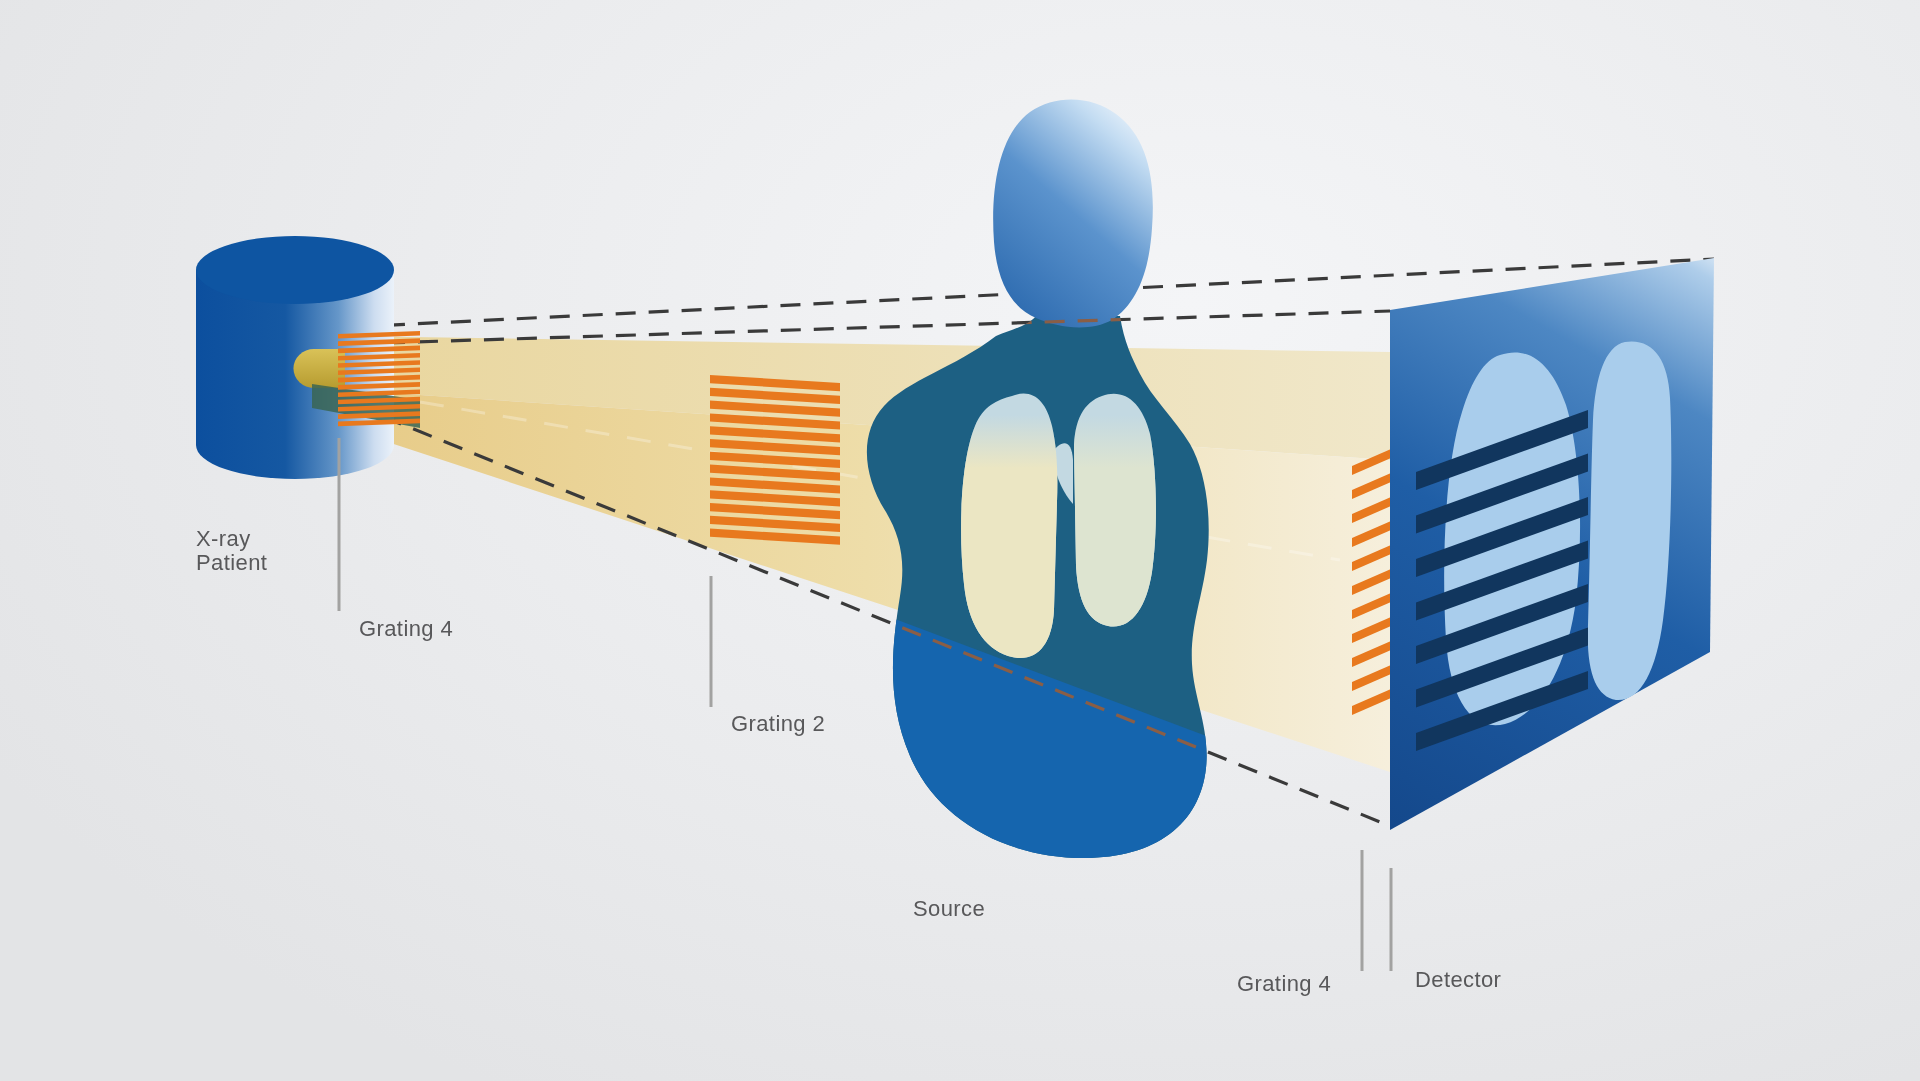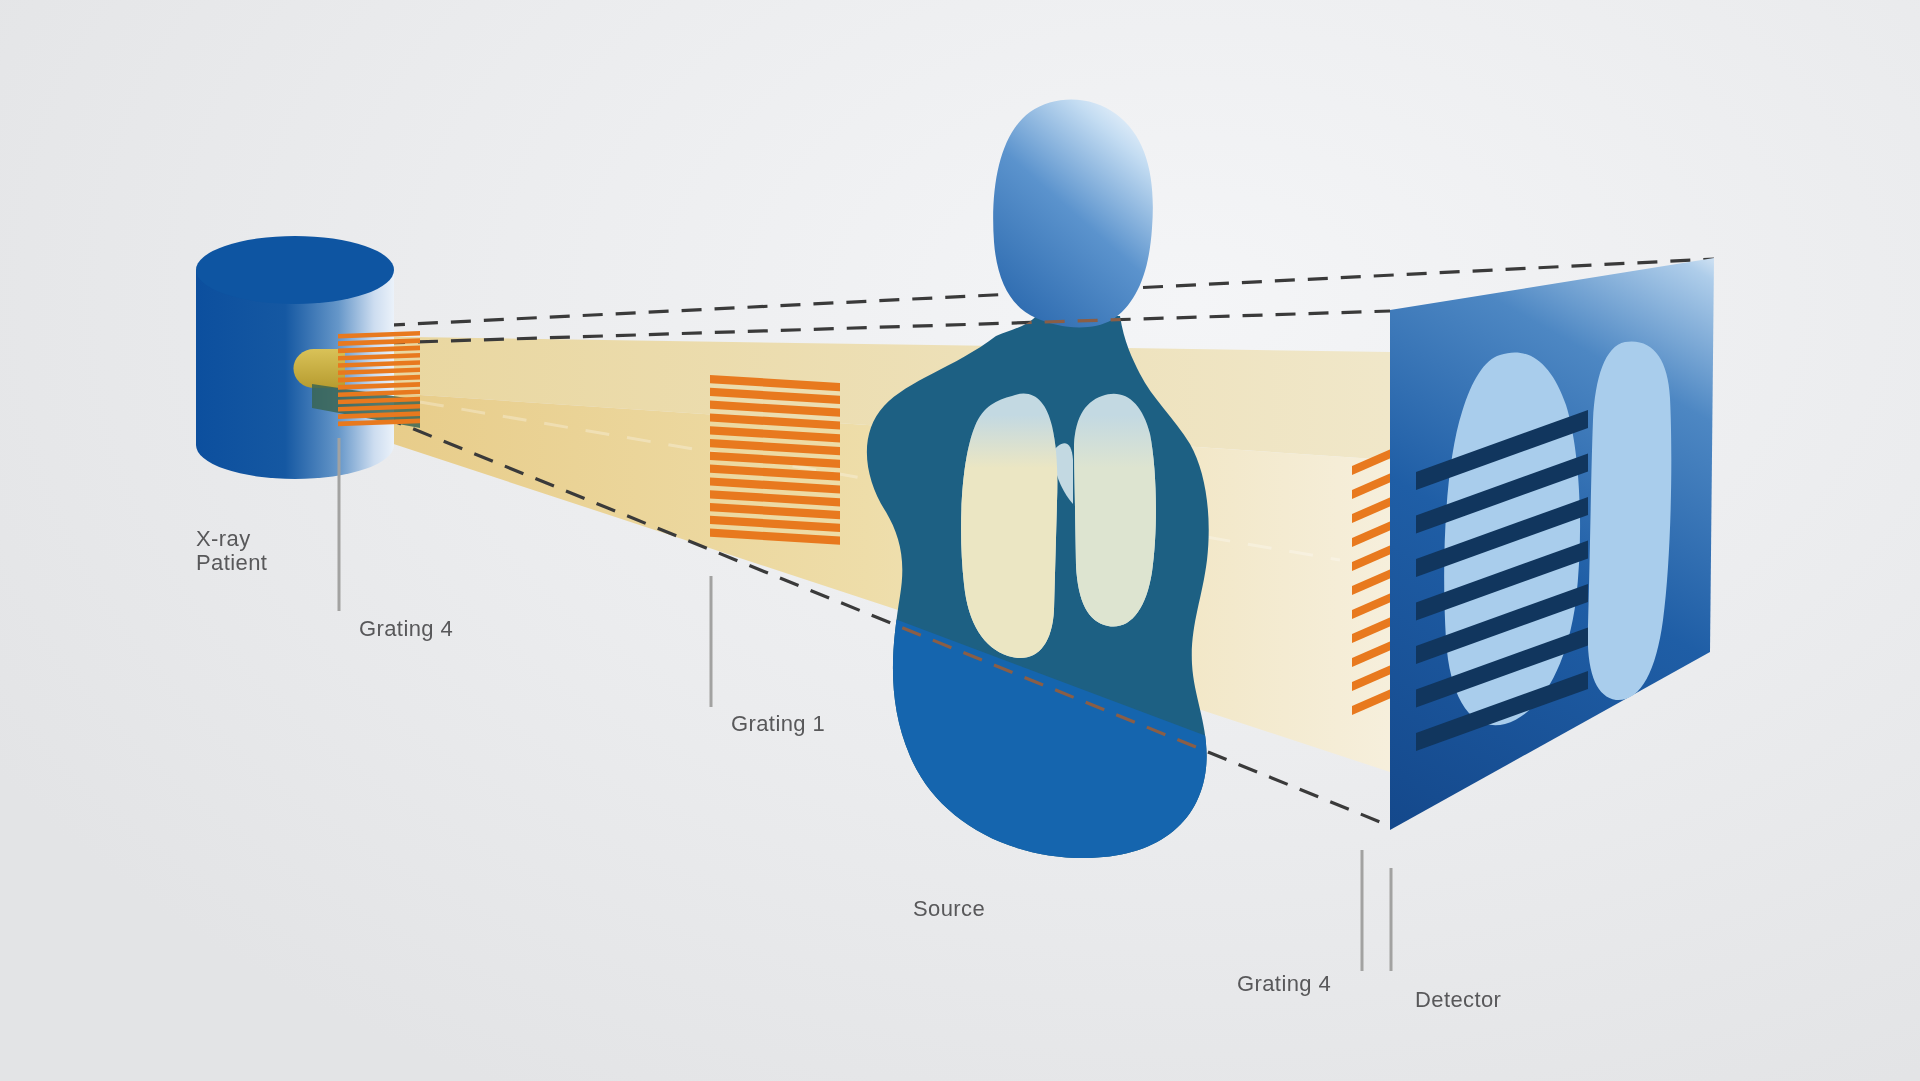--- a/index.html
+++ b/index.html
@@ -11,21 +11,21 @@
   svg.scene{position:absolute;left:0;top:0;}
   .label{
     position:absolute;color:#58585a;font-size:22px;line-height:24px;
     letter-spacing:.4px;white-space:nowrap;user-select:none;margin-top:24px;
   }
   .lbl-source{left:196px;top:503px;}
   .lbl-g0{left:359px;top:593px;}
   .lbl-g1{left:731px;top:688px;}
   .lbl-patient{left:913px;top:873px;}
   .lbl-g2{left:1237px;top:948px;}
-  .lbl-det{left:1415px;top:964px;}
+  .lbl-det{left:1415px;top:944px;}
 </style>
 </head>
 <body>
 
 <div class="stage">
 
 <svg class="scene" width="1920" height="1081" viewBox="0 0 1920 1081">
   <defs>
     <linearGradient id="gCyl" gradientUnits="userSpaceOnUse" x1="196" y1="0" x2="394" y2="0">
       <stop offset="0" stop-color="#0c4f9e"></stop>
@@ -198,18 +198,18 @@
   <line x1="711" y1="576" x2="711" y2="707" stroke="#a2a2a1" stroke-width="3"></line>
   <line x1="1362" y1="850" x2="1362" y2="971" stroke="#a2a2a1" stroke-width="3"></line>
   <line x1="1391" y1="868" x2="1391" y2="971" stroke="#a2a2a1" stroke-width="3"></line>
 </svg>
 
 <div class="label lbl-source">
   <div>X-ray</div>
   <div>Patient</div>
 </div>
 <div class="label lbl-g0">Grating 4</div>
-<div class="label lbl-g1">Grating 1</div>
+<div class="label lbl-g1">Grating 2</div>
 <div class="label lbl-patient">Source</div>
 <div class="label lbl-g2">Grating 4</div>
 <div class="label lbl-det">Detector</div>
 
 </div>
 
 </body></html>

